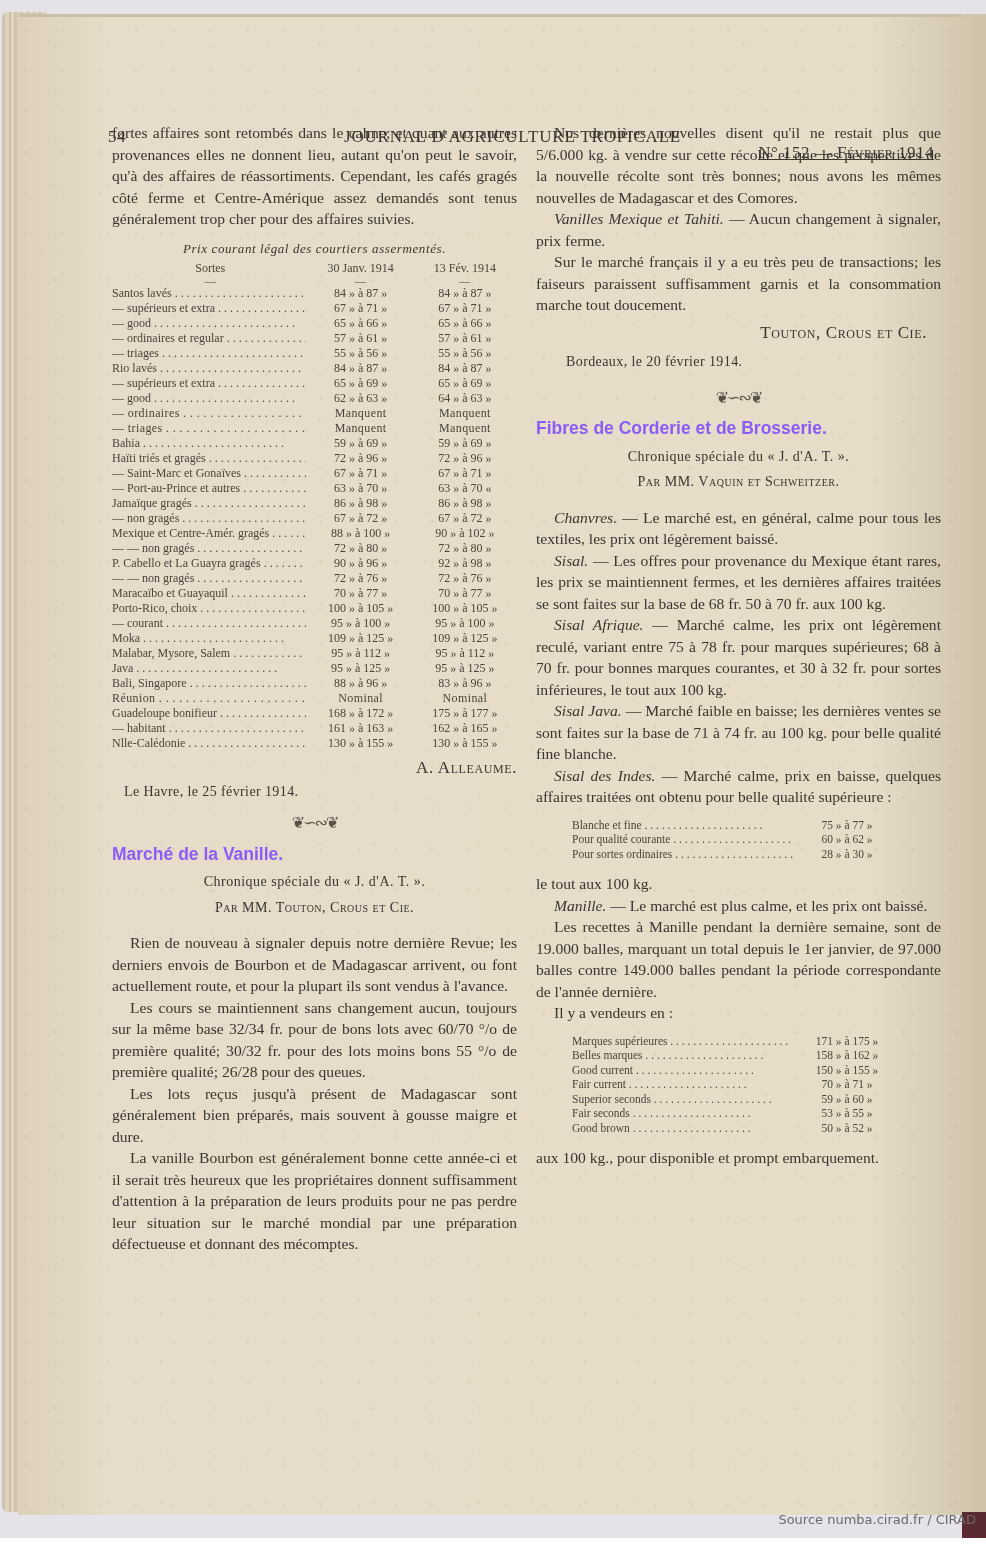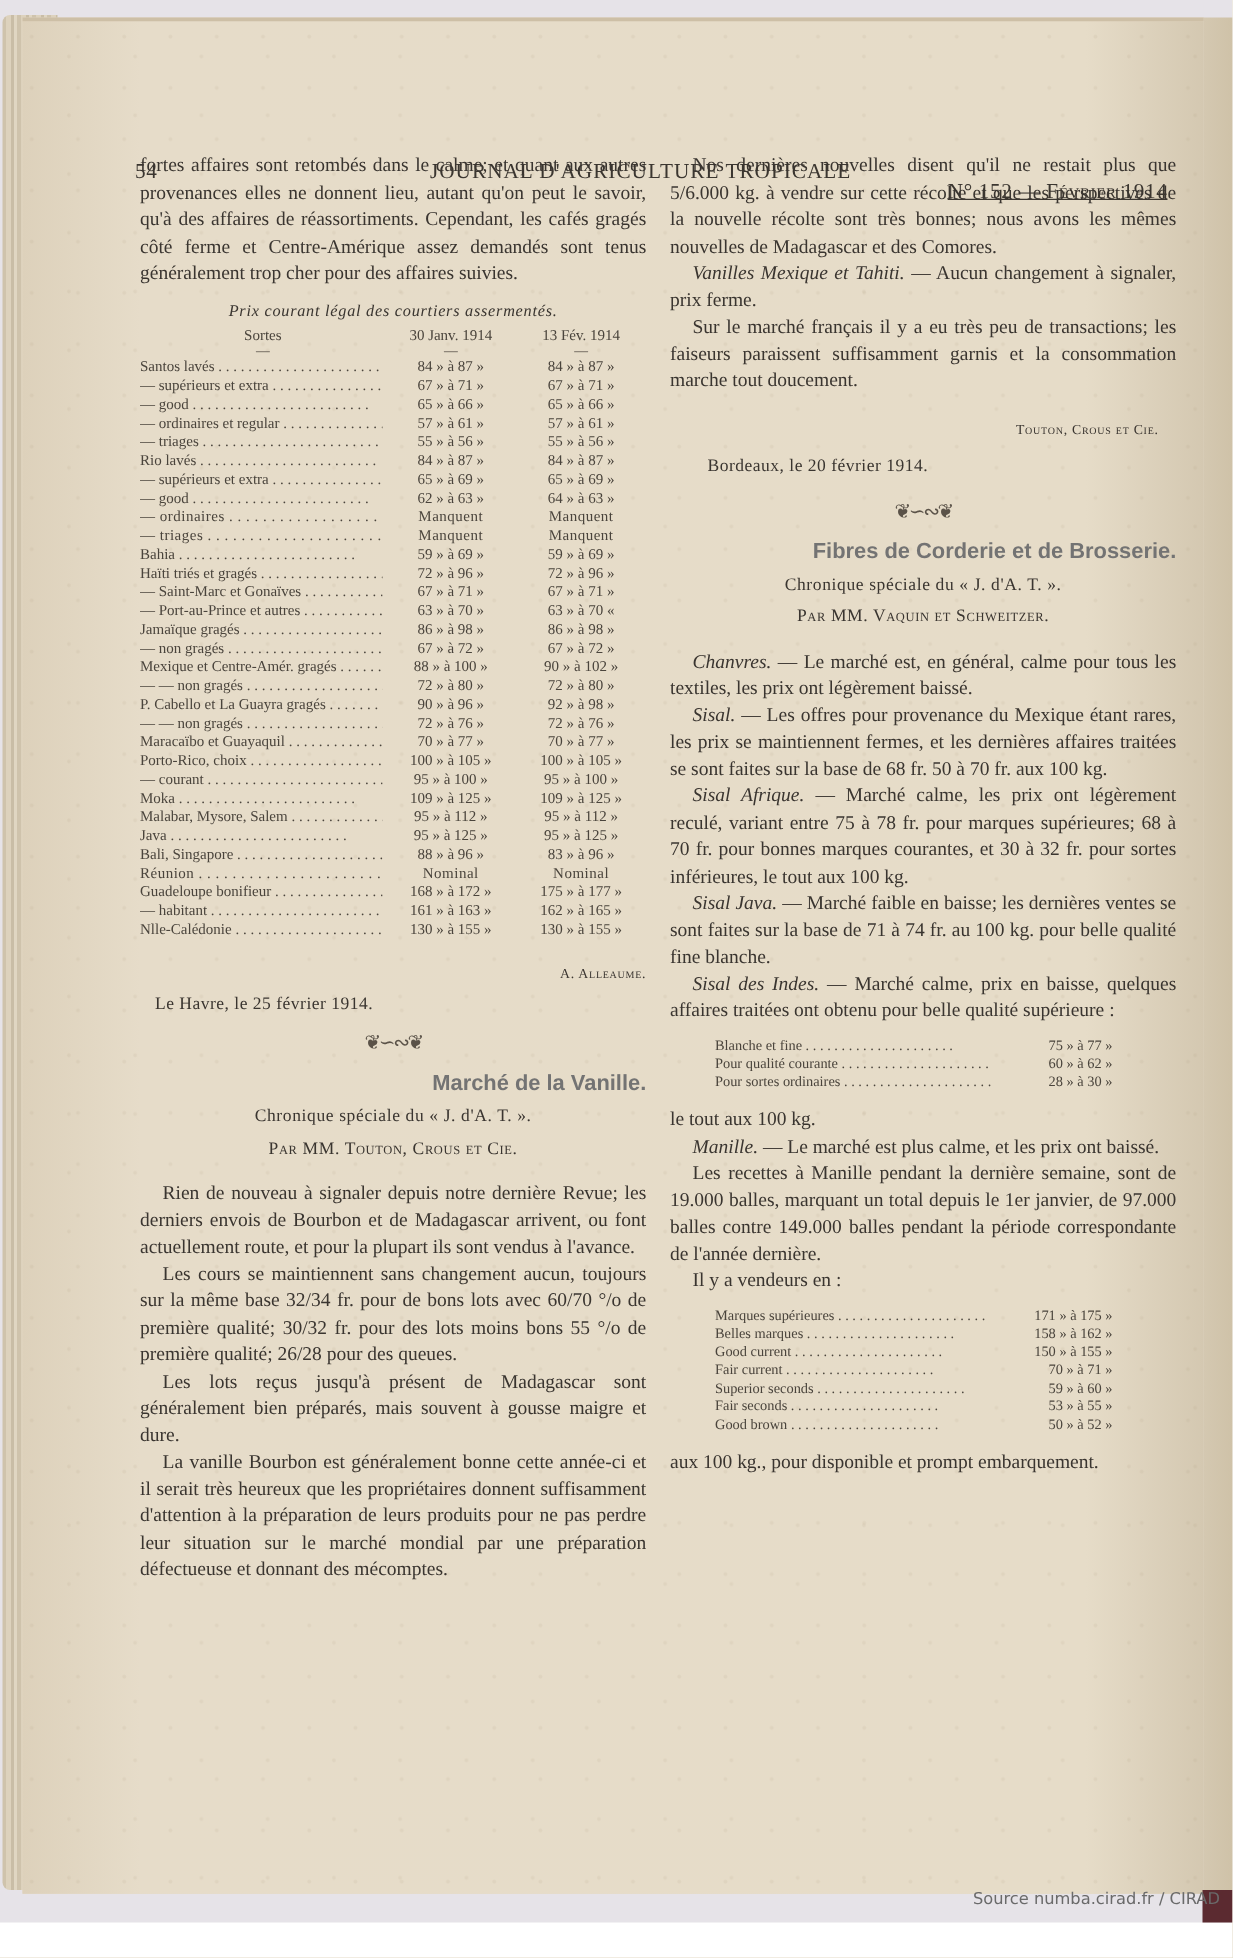--- a/index.html
+++ b/index.html
@@ -60,31 +60,31 @@
   .caption { text-align: center; font-style: italic; font-size: 13px; margin: 8px 0 2px; letter-spacing: 0.6px; }
   table.prices { width: 100%; border-collapse: collapse; font-size: 12px; line-height: 15px; color: #4a443c; }
   table.prices td { padding: 0; white-space: nowrap; vertical-align: top; }
   table.prices th { font-weight: normal; font-size: 12px; padding: 0; }
   .dash-row td { text-align: center; font-size: 11px; line-height: 10px; }
   td.name { width: 196px; overflow: hidden; }
   td.name .dots::after { content: " . . . . . . . . . . . . . . . . . . . . . . . ."; }
   td.price { width: 104px; text-align: center; }
   .name-wrap { display: block; overflow: hidden; white-space: nowrap; width: 194px; }
 
-  .signature { text-align: right; font-size: 11px; margin-top: 18px; letter-spacing: 0.6px; }
+  .signature { text-align: right; font-size: 17px; margin-top: 6px; letter-spacing: 0.6px; }
   .dateline { font-size: 14px; margin-top: 2px; padding-left: 12px; letter-spacing: 0.4px; }
   .fleuron { text-align: center; font-size: 16px; color: #5a5248; letter-spacing: -2px; margin: 10px 0; }
-  .section-title { text-align: right; font-family: "Liberation Sans", "DejaVu Sans", sans-serif; font-weight: bold; font-size: 17.5px; color: #737373; margin: 8px 0 6px; }
+  .section-title { text-align: left; font-family: "Liberation Sans", "DejaVu Sans", sans-serif; font-weight: bold; font-size: 17.5px; color: #8b5cf6; margin: 8px 0 6px; }
   .sub { text-align: center; font-size: 14px; margin: 4px 0; letter-spacing: 0.5px; }
 
   table.small { margin: 10px auto 12px 36px; border-collapse: collapse; font-size: 11.5px; line-height: 14.5px; color: #4a443c; }
   table.small td { padding: 0 4px 0 0; white-space: nowrap; }
   table.small td.n { width: 228px; overflow: hidden; }
   table.small .nm { display: block; width: 226px; overflow: hidden; white-space: nowrap; }
-  table.small td.v { width: 86px; text-align: right; }
+  table.small td.v { width: 86px; text-align: center; }
 </style>
 </head>
 <body>
 
 <div class="scan-bg"></div>
 <div class="page-stack"></div>
 <div class="page"></div>
 <div class="right-edge"></div>
 <div class="binding"></div>
 

